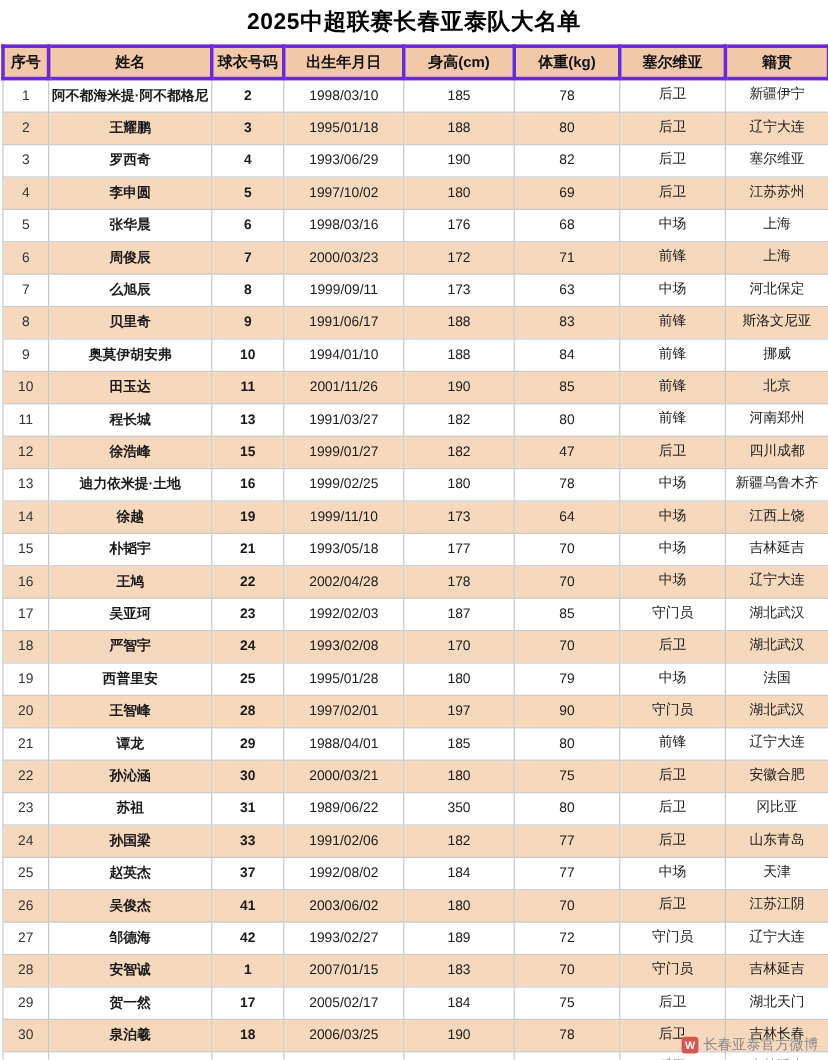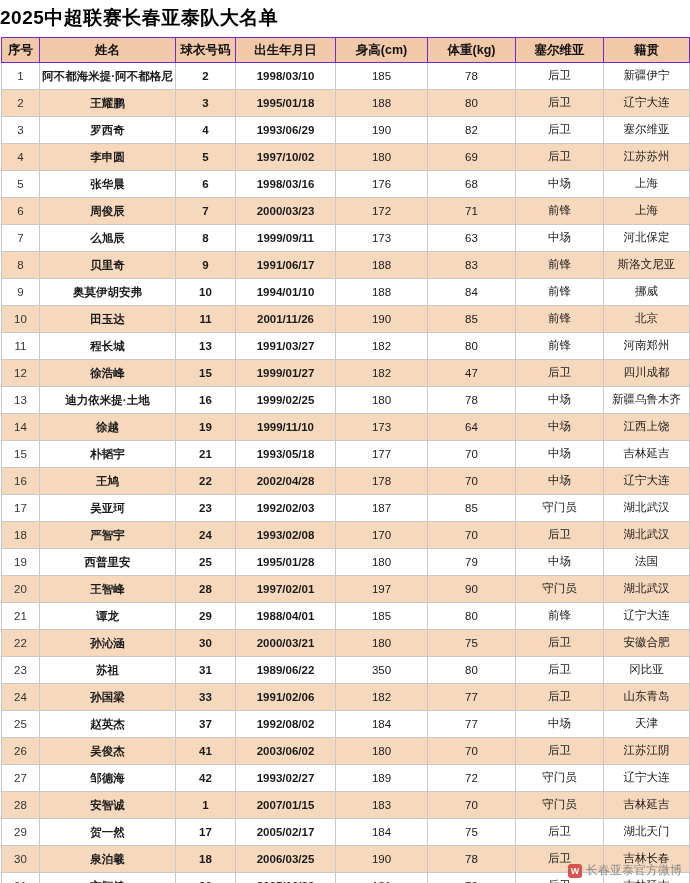--- a/index.html
+++ b/index.html
@@ -15,21 +15,21 @@
     overflow: hidden;
     position: relative;
   }
   .page {
     width: 690px;
     height: 883px;
     position: relative;
     box-sizing: border-box;
   }
   .title {
-    text-align: left;
+    text-align: center;
     font-size: 19px;
     font-weight: bold;
     letter-spacing: 0.5px;
     padding: 5px 0 6px 0;
     color: #000;
     font-family: "Liberation Sans", sans-serif;
   }
   table.roster {
     border-collapse: collapse;
     width: 688px;
@@ -46,35 +46,35 @@
     overflow: hidden;
     white-space: nowrap;
   }
   table.roster thead th {
     background: #f2c9a8;
     font-size: 12.5px;
     font-weight: bold;
     color: #111;
     height: 24px;
     line-height: 24px;
-    border: 1px solid #6d28d9;
+    border: 3px solid #6d28d9;
   }
   table.roster tbody td {
     font-size: 11.5px;
   }
   tbody tr.odd td {
     background: #ffffff;
   }
   tbody tr.even td {
     background: #f6d8bd;
   }
   td.c-idx { font-size: 10.5px; color: #333; }
   td.c-name { font-weight: bold; font-size: 12px; }
   td.c-num { font-weight: bold; font-size: 12px; }
-  td.c-birth { font-size: 11px; font-weight: bold; }
+  td.c-birth { font-size: 11px; }
   td.c-ht, td.c-wt { font-size: 11px; }
   td.c-pos { font-size: 11.5px; font-family: Liberation Mono, monospace; }
   td.c-home { font-size: 11.5px; font-family: Liberation Mono, monospace; }
 
   
   col.w-idx   { width: 38px; }
   col.w-name  { width: 136px; }
   col.w-num   { width: 60px; }
   col.w-birth { width: 100px; }
   col.w-ht    { width: 92px; }

